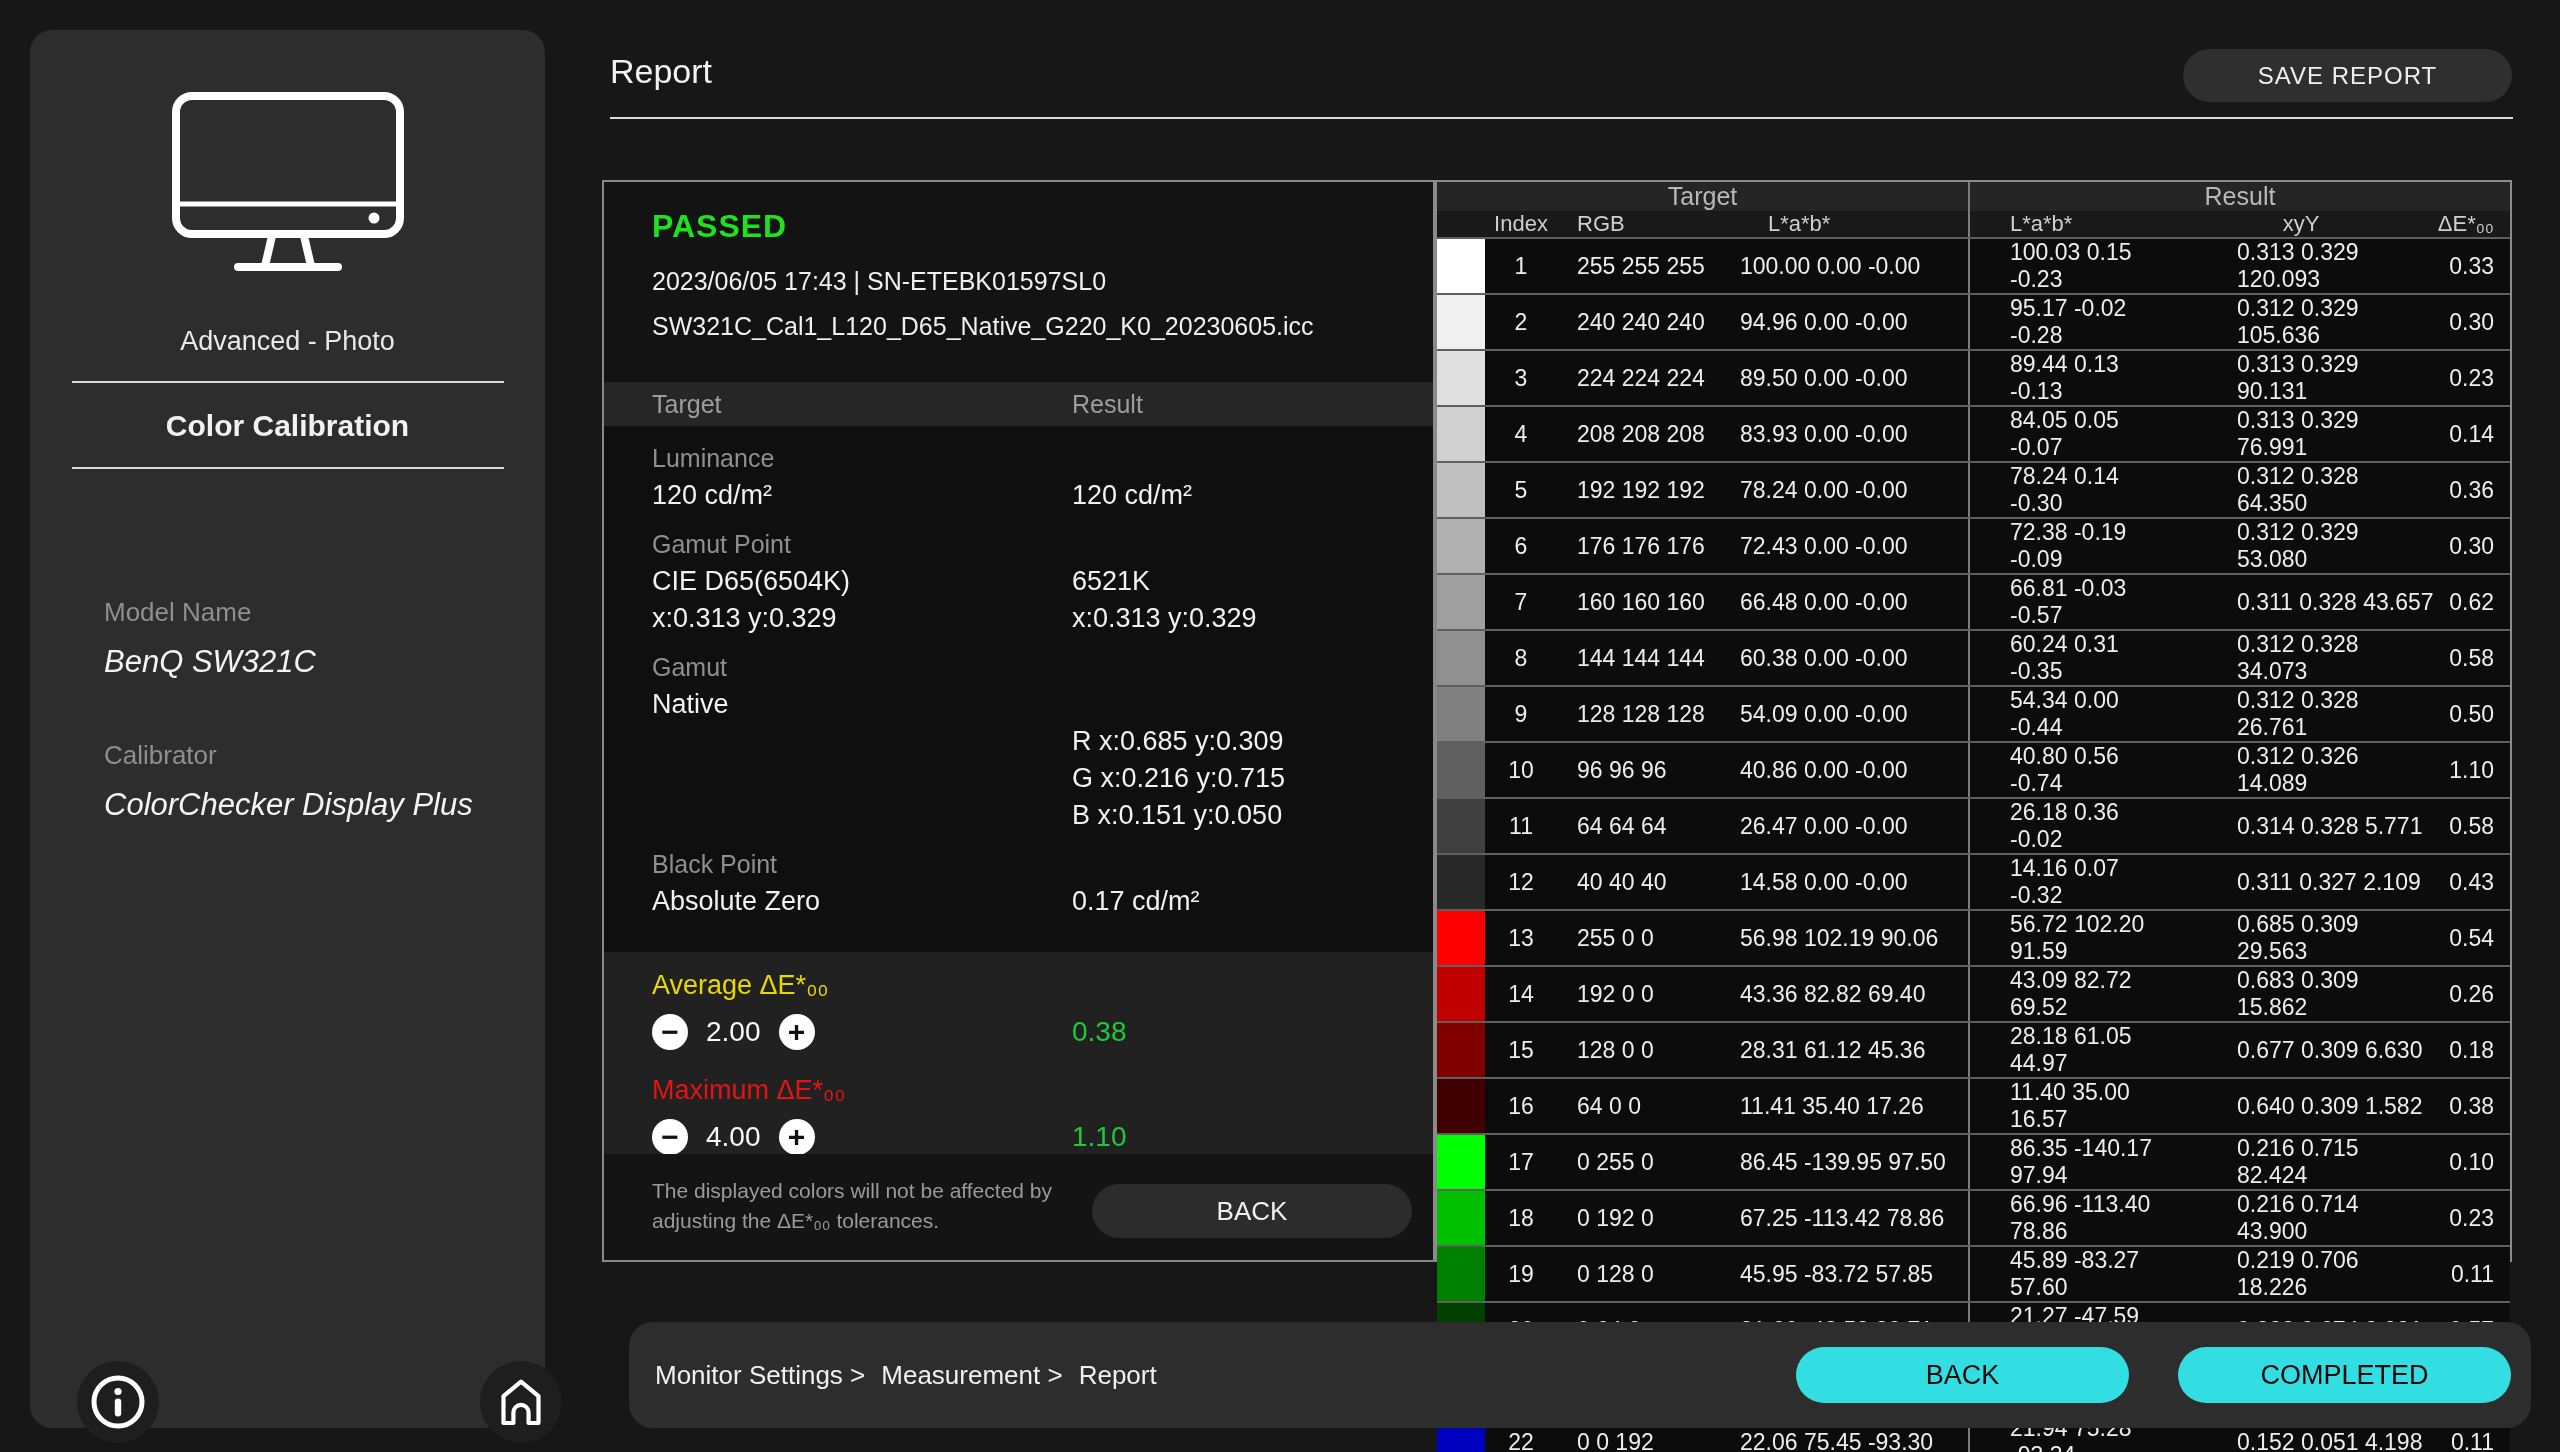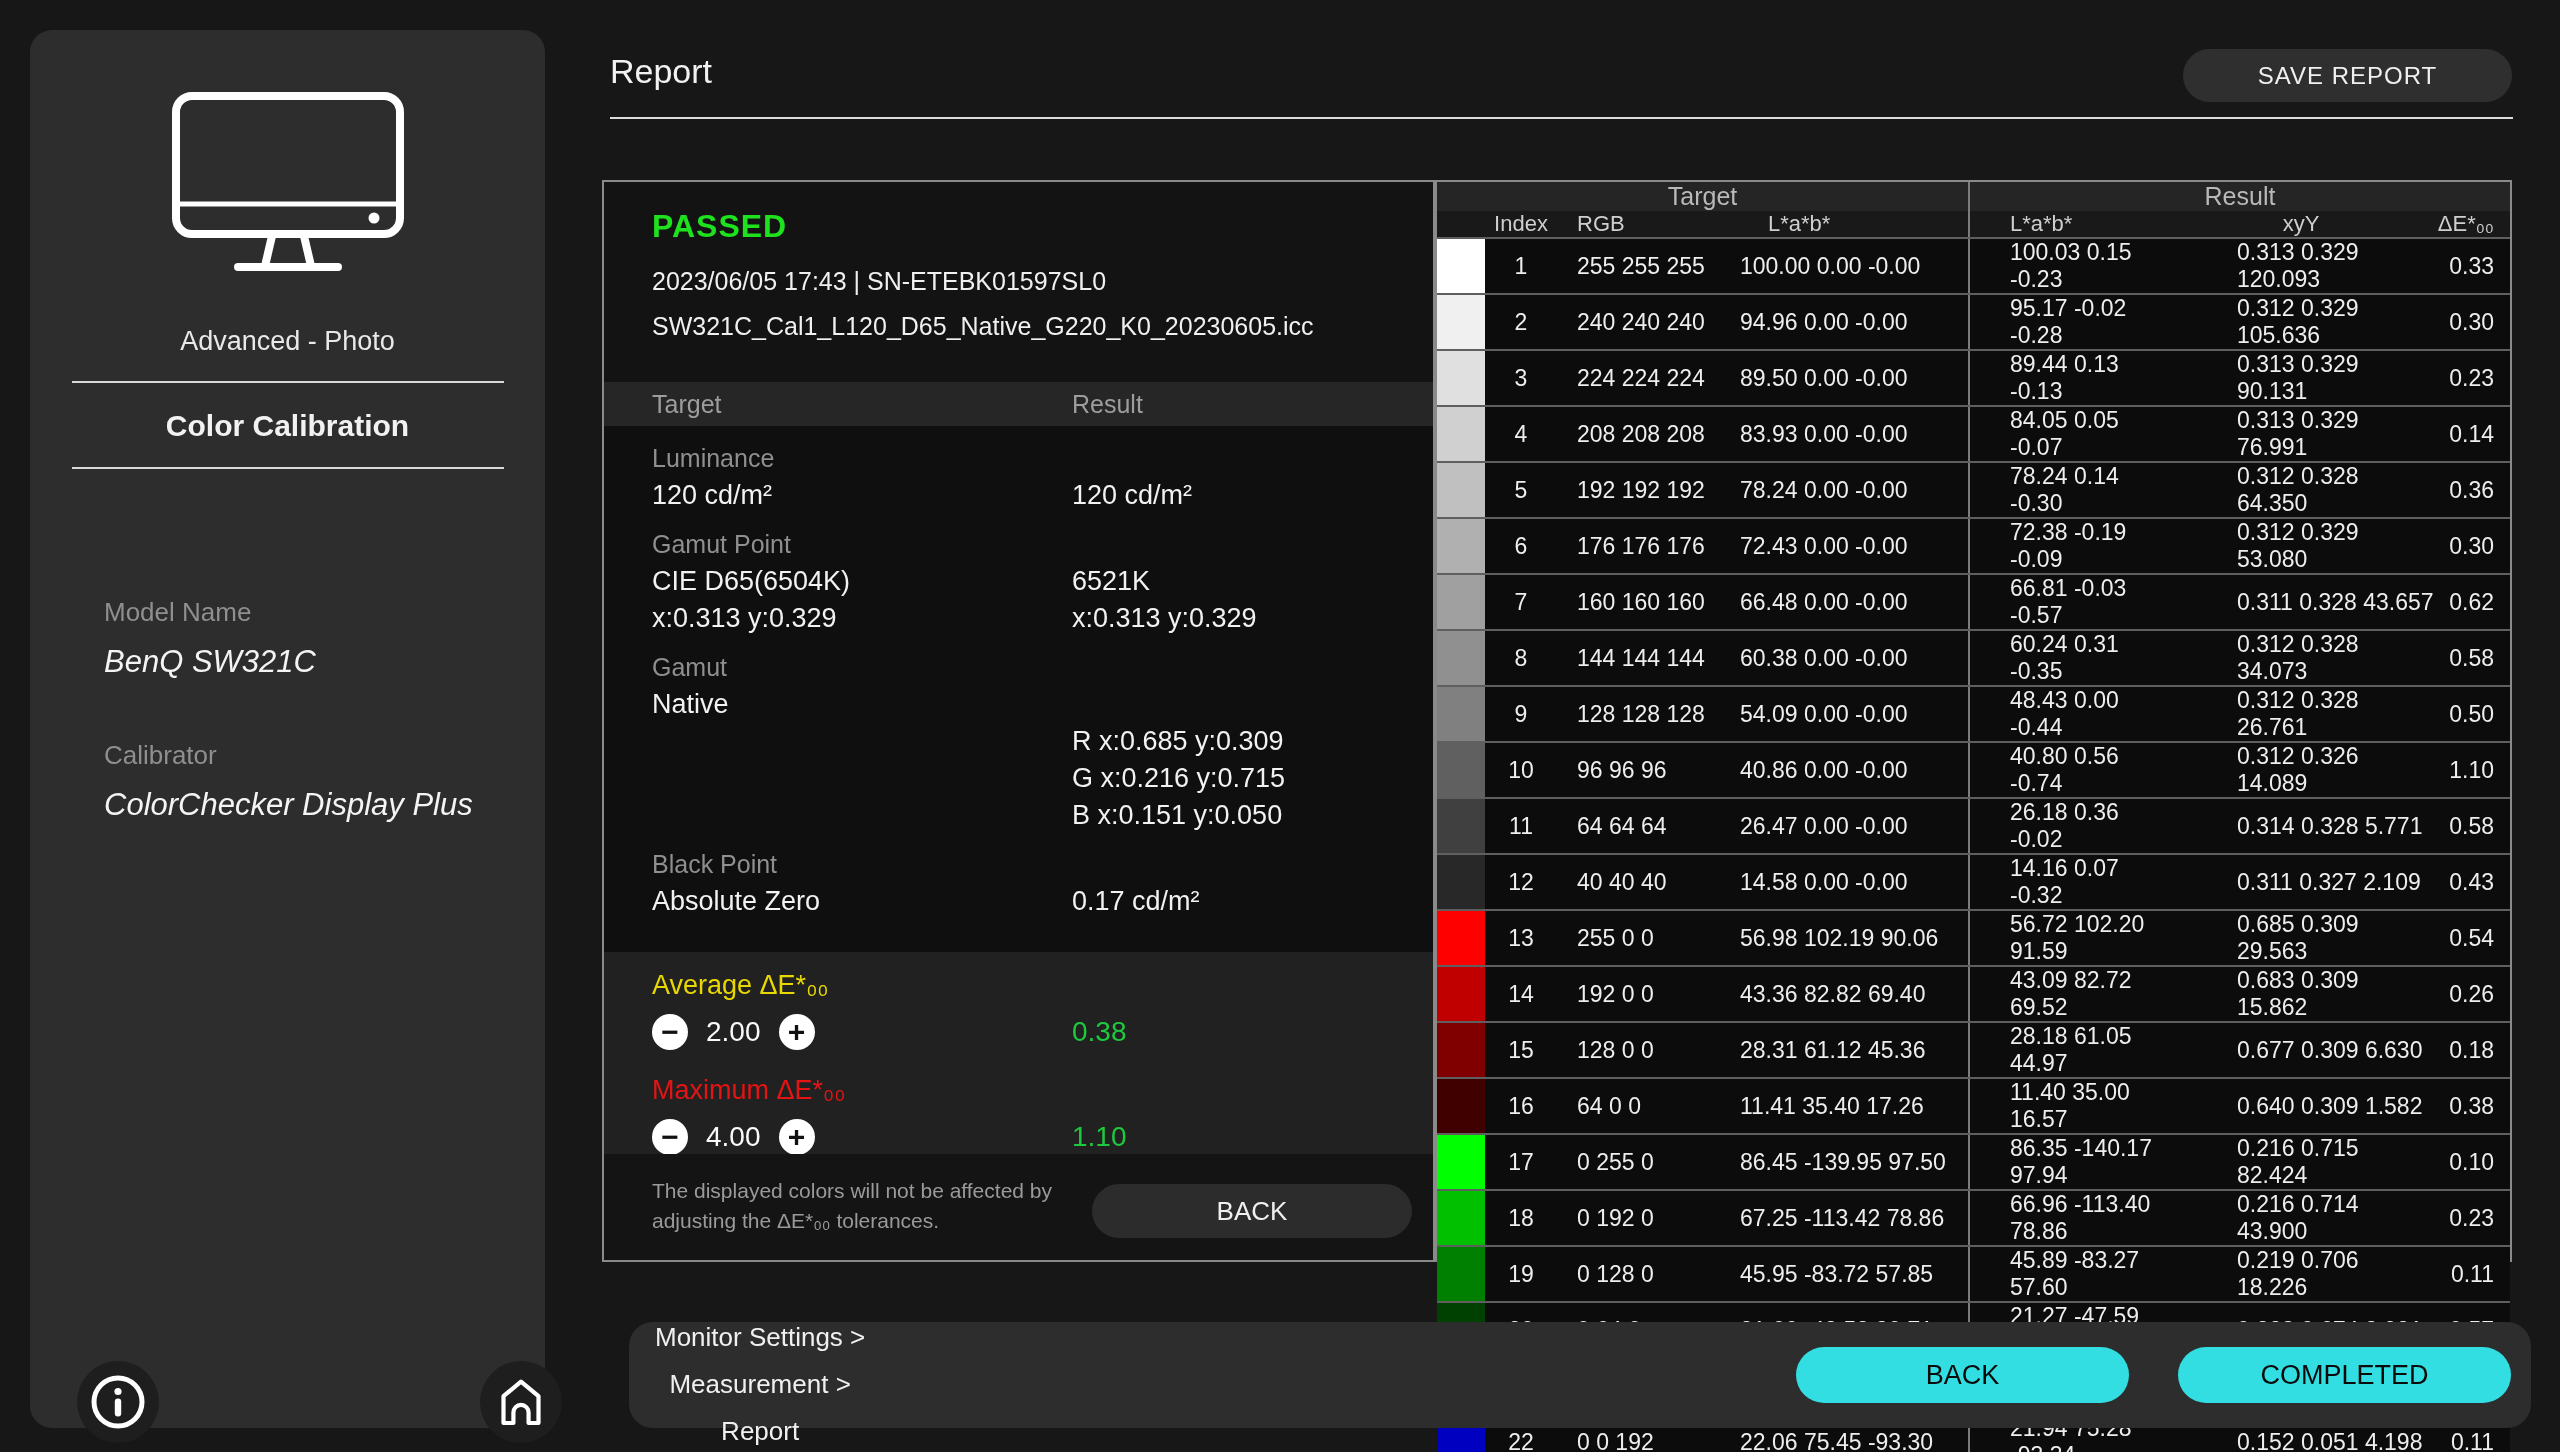--- a/index.html
+++ b/index.html
@@ -66,21 +66,21 @@
   .cell-rgb { padding-left:20px; }
   .cell-labt { border-right:2px solid #7c7c7c; }
   .h-labt { padding-left:28px; border-right:2px solid #7c7c7c; }
   .cell-labr, .h-labr { padding-left:40px; }
   .cell-xyy { padding-left:70px; }
   .h-xyy { justify-content:center; }
   .cell-de, .h-de { justify-content:flex-end; padding-right:16px; }
 
   
   .bottom-bar { position:absolute; left:629px; top:1322px; width:1902px; height:106px; background:#2d2d2e; border-radius:24px; }
-  .breadcrumb { position:absolute; left:26px; top:0; height:106px; display:flex; align-items:center; gap:16px; font-size:26px; color:#f0f0f0;flex-direction:column; }
+  .breadcrumb { position:absolute; left:26px; top:0; height:106px; display:flex; align-items:center; gap:16px; font-size:26px; color:#f0f0f0; }
   .crumb { cursor:pointer; }
   .cyan-btn { position:absolute; top:25px; width:333px; height:56px; border-radius:28px; color:#0b0b0b; font-size:27px; display:flex; align-items:center; justify-content:center; cursor:pointer; }
   .bar-back { left:1167px; }
   .bar-completed { left:1549px; }
 
   svg { display:block; }
 </style>
 </head>
 <body>
 
@@ -292,21 +292,21 @@
     <div class="cell-labt">60.38 0.00 -0.00</div>
     <div class="cell-labr">60.24 0.31 -0.35</div>
     <div class="cell-xyy">0.312 0.328 34.073</div>
     <div class="cell-de">0.58</div>
   </div>
       <div class="row-grid trow">
     <div class="cell-swatch" style="background: rgb(128, 128, 128);"></div>
     <div class="cell-index">9</div>
     <div class="cell-rgb">128 128 128</div>
     <div class="cell-labt">54.09 0.00 -0.00</div>
-    <div class="cell-labr">48.43 0.00 -0.44</div>
+    <div class="cell-labr">54.34 0.00 -0.44</div>
     <div class="cell-xyy">0.312 0.328 26.761</div>
     <div class="cell-de">0.50</div>
   </div>
       <div class="row-grid trow">
     <div class="cell-swatch" style="background: rgb(96, 96, 96);"></div>
     <div class="cell-index">10</div>
     <div class="cell-rgb">96 96 96</div>
     <div class="cell-labt">40.86 0.00 -0.00</div>
     <div class="cell-labr">40.80 0.56 -0.74</div>
     <div class="cell-xyy">0.312 0.326 14.089</div>

